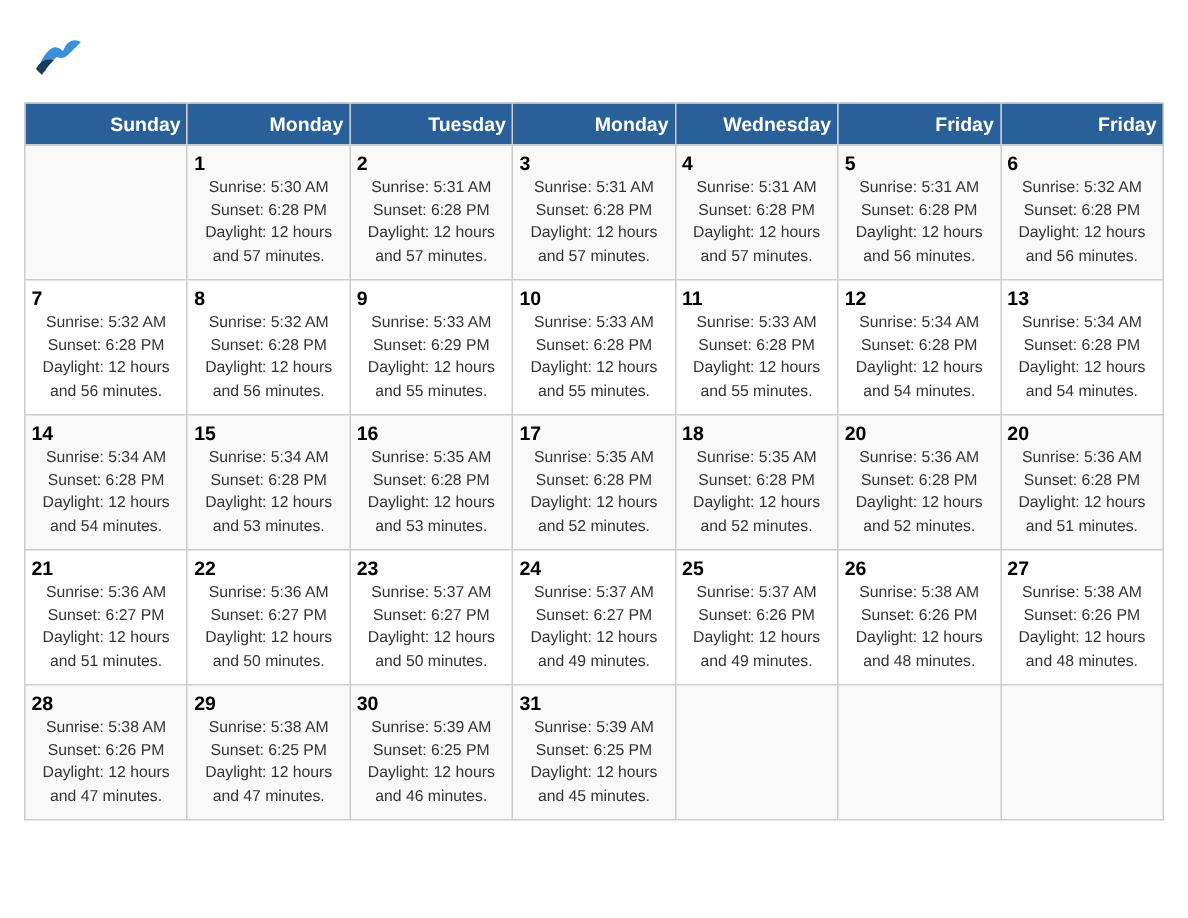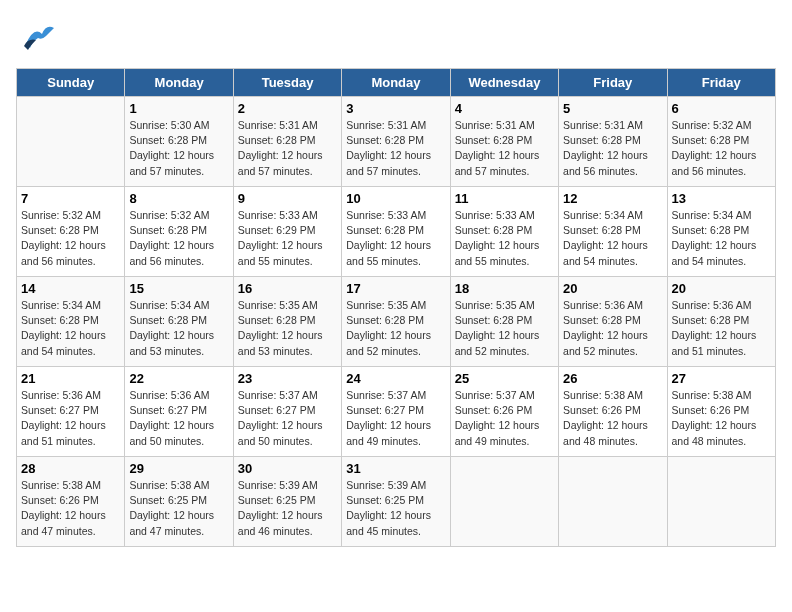--- a/index.html
+++ b/index.html
@@ -31,21 +31,21 @@
     }
     table {
       width: 100%;
       border-collapse: collapse;
       font-size: 11px;
     }
     thead tr th {
       background-color: #2a6099;
       color: #fff;
       padding: 6px 4px;
-      text-align: center;
+      text-align: right;
       font-size: 13px;
       font-weight: bold;
       border: 1px solid #ccc;
     }
     tbody tr td {
       border: 1px solid #ccc;
       vertical-align: top;
       padding: 4px;
       min-height: 80px;
       height: 90px;
@@ -59,20 +59,21 @@
     .day-num {
       font-weight: bold;
       font-size: 13px;
       margin-bottom: 2px;
       color: #000;
     }
     .day-info {
       color: #333;
       font-size: 10.5px;
       line-height: 1.45;
+      text-align: center;
     }
     .logo-wrapper {
       display: flex;
       align-items: center;
       gap: 4px;
     }
     .logo-svg {
       width: 44px;
       height: 44px;
     }

